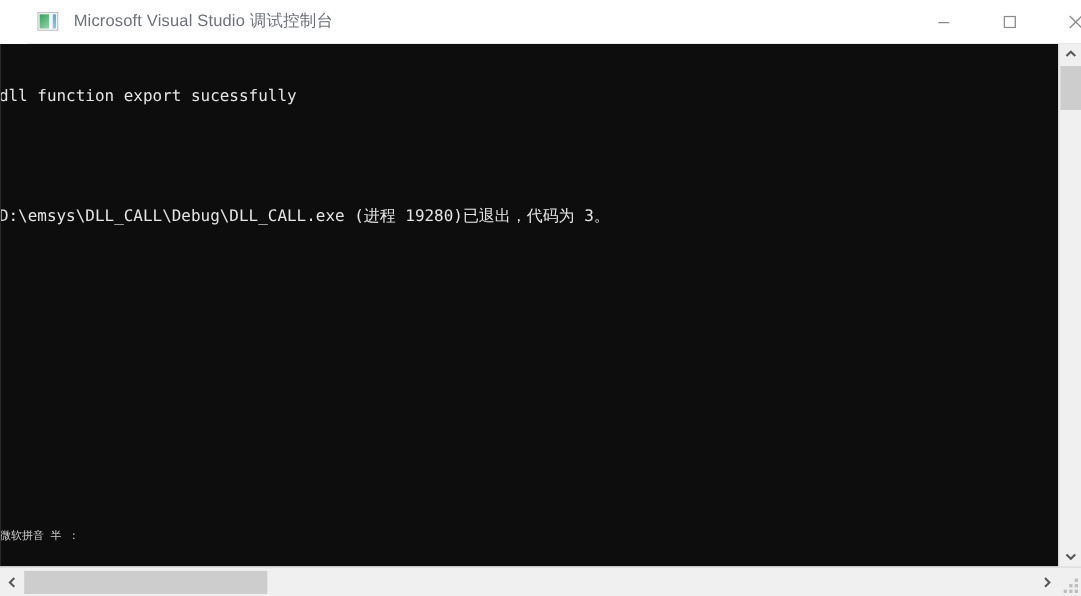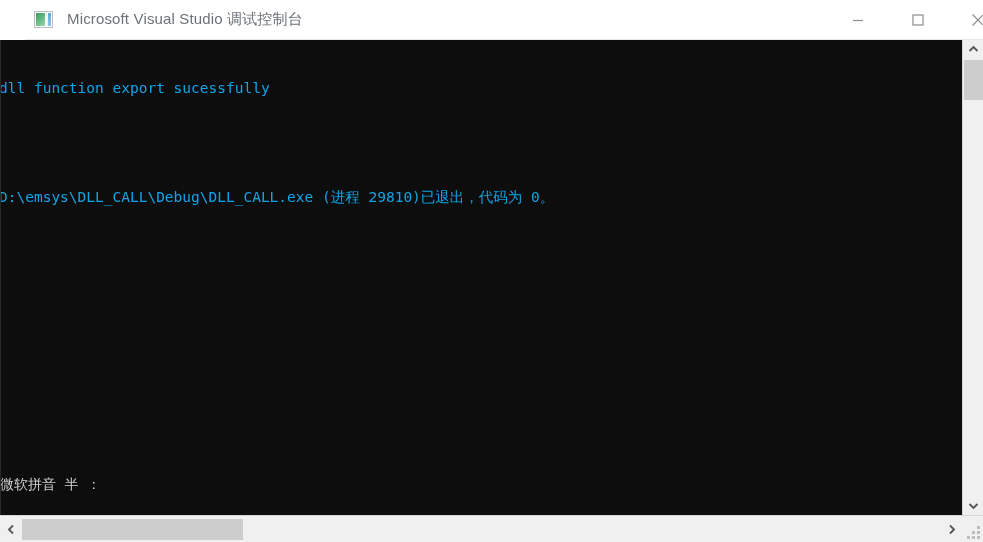--- a/index.html
+++ b/index.html
@@ -93,33 +93,33 @@
     box-sizing: border-box;
     border-left: 1px solid #272727;
   }
   .console-text {
     position: absolute;
     left: -2px;
     top: 2px;
     font-family: "DejaVu Sans Mono", "Liberation Mono", monospace;
     font-size: 14.5px;
     line-height: 18.3px;
-    color: #0ea5e9;
+    color: #e5e5e5;
     white-space: pre;
     letter-spacing: 0px;
   }
   .console-line { height: 18.3px; }
   .blank { color: transparent; }
 
   .ime-status {
     position: absolute;
     left: -1px;
     bottom: 21px;
     font-family: "DejaVu Sans Mono", "Liberation Mono", monospace;
-    font-size: 14px;
+    font-size: 10px;
     color: #cfcfcf;
     white-space: pre;
   }
 
   
   .vscroll {
     position: absolute;
     right: 0;
     top: 40px;
     width: 21px;
@@ -241,21 +241,21 @@
           <line x1="12.5" y1="1.5" x2="1.5" y2="12.5" stroke="#8c8c8c" stroke-width="1.2"></line>
         </svg>
       </div>
     </div>
   </div>
 
   <div class="console">
     <div class="console-text">
       <div class="console-line">dll function export sucessfully</div>
       <div class="console-line blank"></div>
-      <div class="console-line">D:\emsys\DLL_CALL\Debug\DLL_CALL.exe (进程 29810)已退出，代码为 0。</div>
+      <div class="console-line">D:\emsys\DLL_CALL\Debug\DLL_CALL.exe (进程 19280)已退出，代码为 3。</div>
     </div>
     <div class="ime-status">微软拼音 半 ：</div>
   </div>
 
   <div class="vscroll">
     <div class="vscroll-up">
       <svg width="11" height="8" viewBox="0 0 11 8">
         <polyline points="1.5,6 5.5,2 9.5,6" fill="none" stroke="#585858" stroke-width="1.9"></polyline>
       </svg>
     </div>

